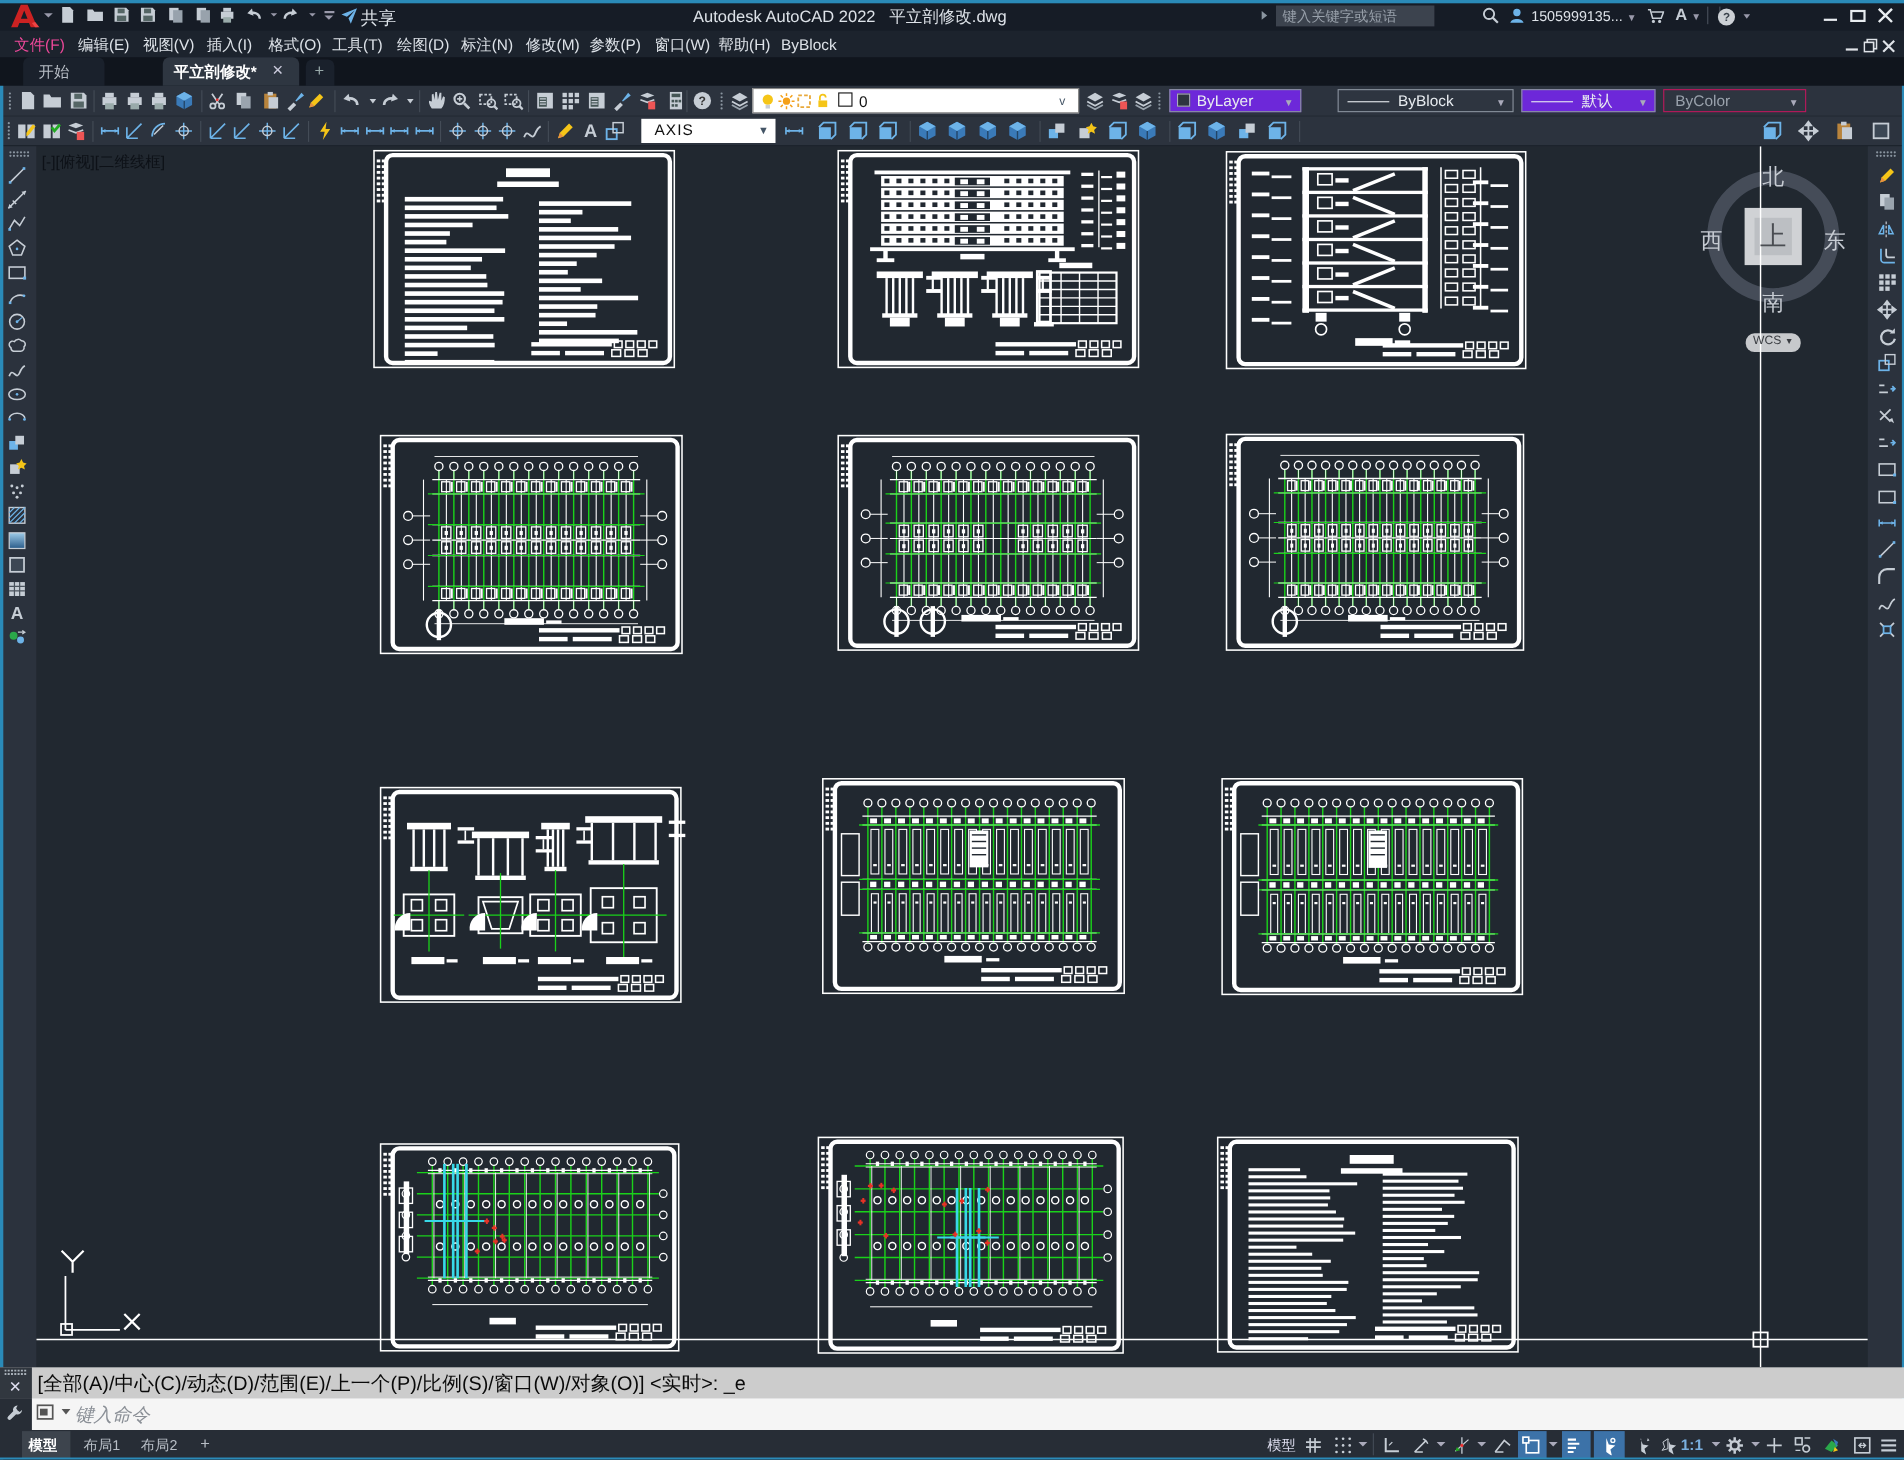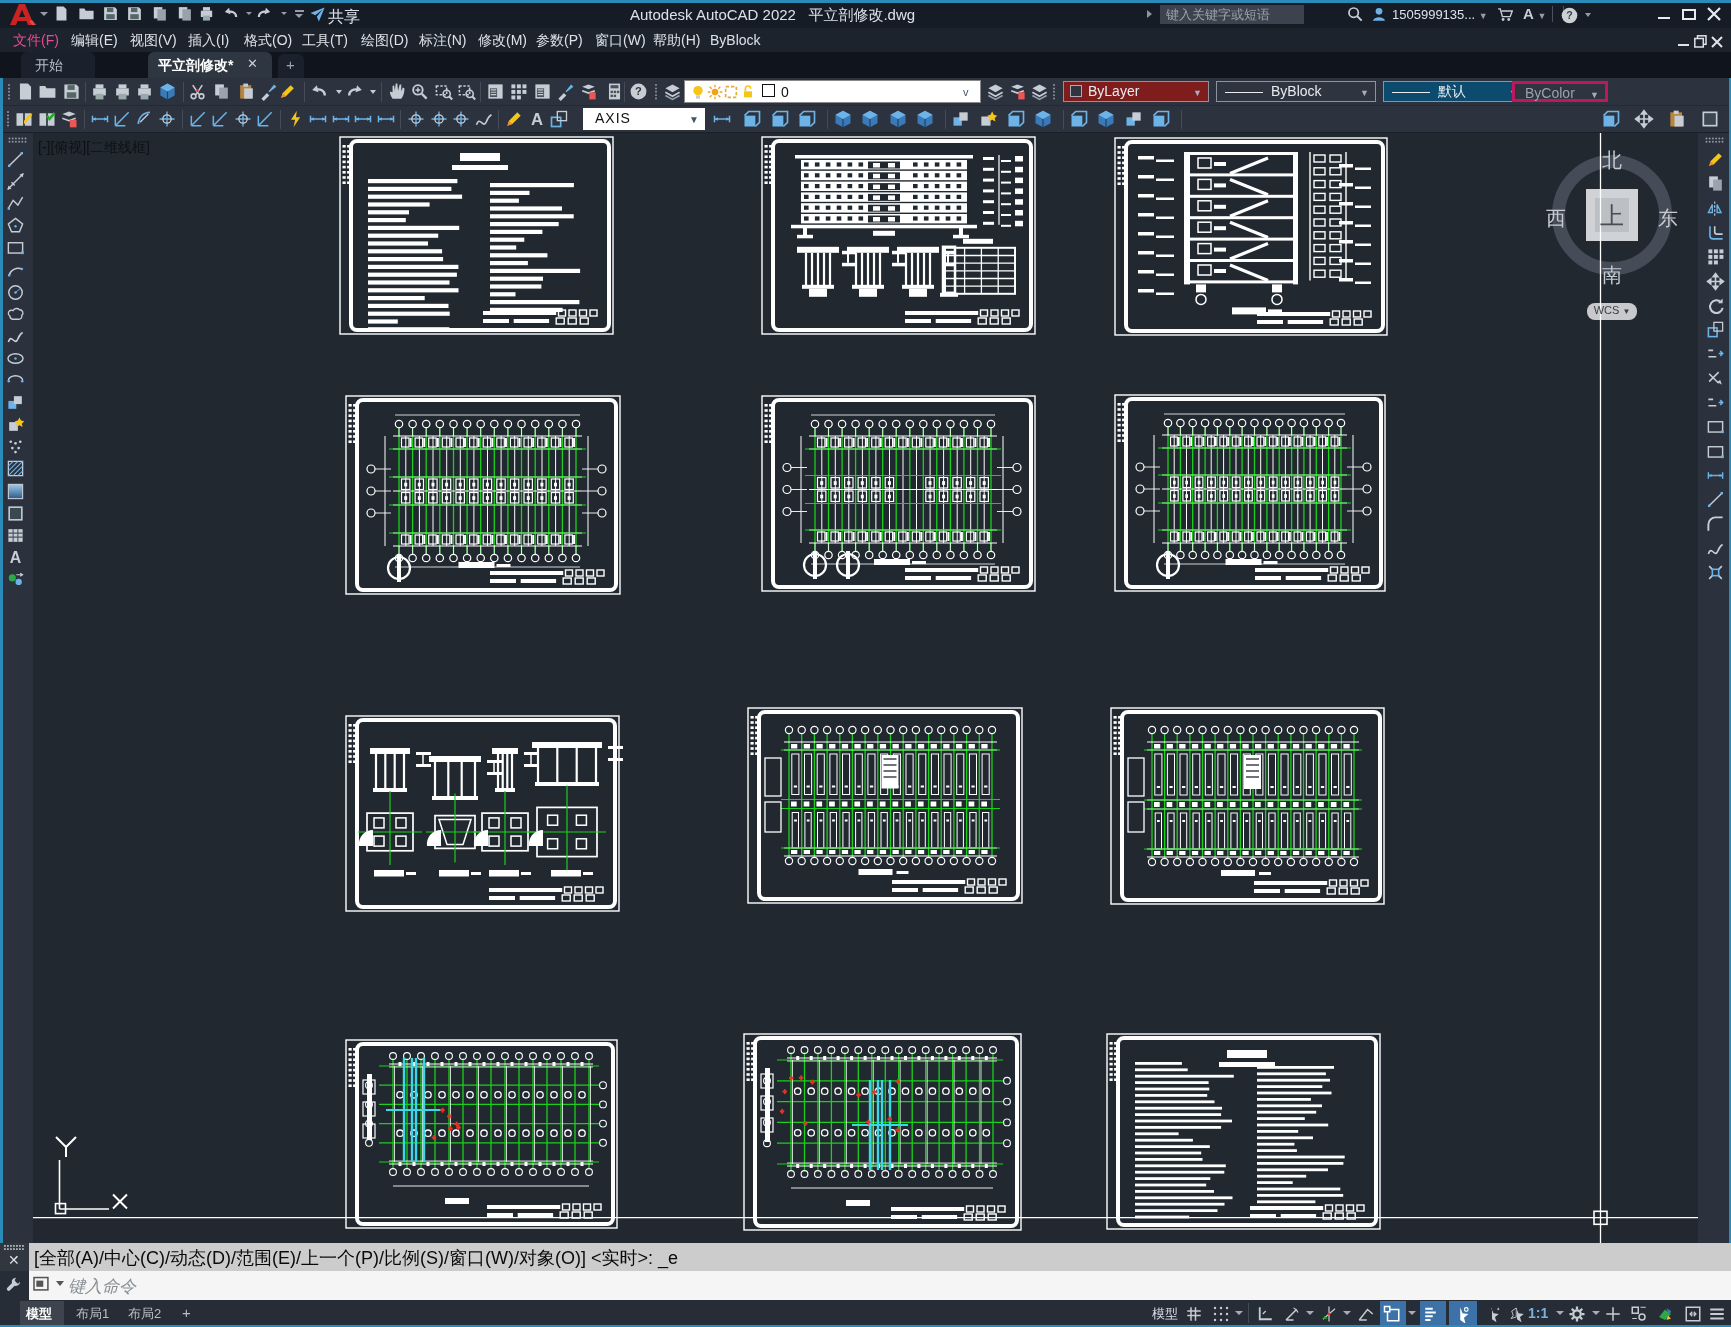--- a/index.html
+++ b/index.html
@@ -307,24 +307,24 @@
     <path d="M3 13l9 5 9-5" stroke="#c6cdd5" stroke-width="2" fill="none"></path>
     <path d="M3 17l9 5 9-5" stroke="#98a2ac" stroke-width="2" fill="none"></path>
   </svg>
 <svg style="position:absolute;left:1052px;top:83px" width="5" height="18">
     <circle cx="2" cy="2.0" r="1" fill="#8a95a0"></circle>
     <circle cx="2" cy="5.4" r="1" fill="#8a95a0"></circle>
     <circle cx="2" cy="8.8" r="1" fill="#8a95a0"></circle>
     <circle cx="2" cy="12.2" r="1" fill="#8a95a0"></circle>
     <circle cx="2" cy="15.6" r="1" fill="#8a95a0"></circle>
   </svg>
-<div class="ab" style="left:1063px;top:81px;width:146px;height:21px;background:#7f1d1d;border:1px solid #8a939e;color:#e8ecf0;font-size:14px;line-height:19px"><span style="display:inline-block;width:12px;height:12px;background:#2e3540;border:1px solid #aab;margin:0 6px -1px 6px"></span>ByLayer<span style="float:right;margin:2px 6px 0 0;font-size:9px;color:#aab">▼</span></div>
+<div class="ab" style="left:1063px;top:81px;width:120px;height:21px;background:#6d28d9;border:1px solid #8a939e;color:#e8ecf0;font-size:14px;line-height:19px"><span style="display:inline-block;width:12px;height:12px;background:#2e3540;border:1px solid #aab;margin:0 6px -1px 6px"></span>ByLayer<span style="float:right;margin:2px 6px 0 0;font-size:9px;color:#aab">▼</span></div>
 <div class="ab" style="left:1216px;top:81px;width:160px;height:21px;background:#2e3540;border:1px solid #8a939e;color:#e8ecf0;font-size:14px;line-height:19px"><span style="display:inline-block;width:38px;height:1.5px;background:#e8ecf0;margin:0 8px 3px 8px"></span>ByBlock<span style="float:right;margin:2px 6px 0 0;font-size:9px;color:#aab">▼</span></div>
-<div class="ab" style="left:1383px;top:81px;width:142px;height:21px;background:#0c4a6e;border:1px solid #8a939e;color:#e8ecf0;font-size:14px;line-height:19px"><span style="display:inline-block;width:38px;height:1.5px;background:#e8ecf0;margin:0 8px 3px 8px"></span>默认<span style="float:right;margin:2px 6px 0 0;font-size:9px;color:#aab">▼</span></div>
-<div class="ab" style="left:1512px;top:81px;width:96px;height:21px;background:#2e3540;border:3px solid #be185d;color:#9aa2ac;font-size:14px;line-height:19px"><span style="margin-left:10px"></span>ByColor<span style="float:right;margin:2px 6px 0 0;font-size:9px;color:#aab">▼</span></div>
+<div class="ab" style="left:1383px;top:81px;width:122px;height:21px;background:#6d28d9;border:1px solid #8a939e;color:#e8ecf0;font-size:14px;line-height:19px"><span style="display:inline-block;width:38px;height:1.5px;background:#e8ecf0;margin:0 8px 3px 8px"></span>默认<span style="float:right;margin:2px 6px 0 0;font-size:9px;color:#aab">▼</span></div>
+<div class="ab" style="left:1512px;top:81px;width:130px;height:21px;background:#2e3540;border:1px solid #be185d;color:#9aa2ac;font-size:14px;line-height:19px"><span style="margin-left:10px"></span>ByColor<span style="float:right;margin:2px 6px 0 0;font-size:9px;color:#aab">▼</span></div>
 <div class="ab" style="left:0;top:106px;width:1731px;height:27px;background:#2c333e;border-bottom:1px solid #1a2028"></div>
 <svg style="position:absolute;left:6px;top:110px" width="5" height="18">
     <circle cx="2" cy="2.0" r="1" fill="#8a95a0"></circle>
     <circle cx="2" cy="5.4" r="1" fill="#8a95a0"></circle>
     <circle cx="2" cy="8.8" r="1" fill="#8a95a0"></circle>
     <circle cx="2" cy="12.2" r="1" fill="#8a95a0"></circle>
     <circle cx="2" cy="15.6" r="1" fill="#8a95a0"></circle>
   </svg>
 <svg style="position:absolute;left:14px;top:109px" width="20" height="20" viewBox="0 0 24 24">
     <path d="M3 5h8v15H3zM13 5h8v15h-8z" fill="#c6cdd5"></path>

